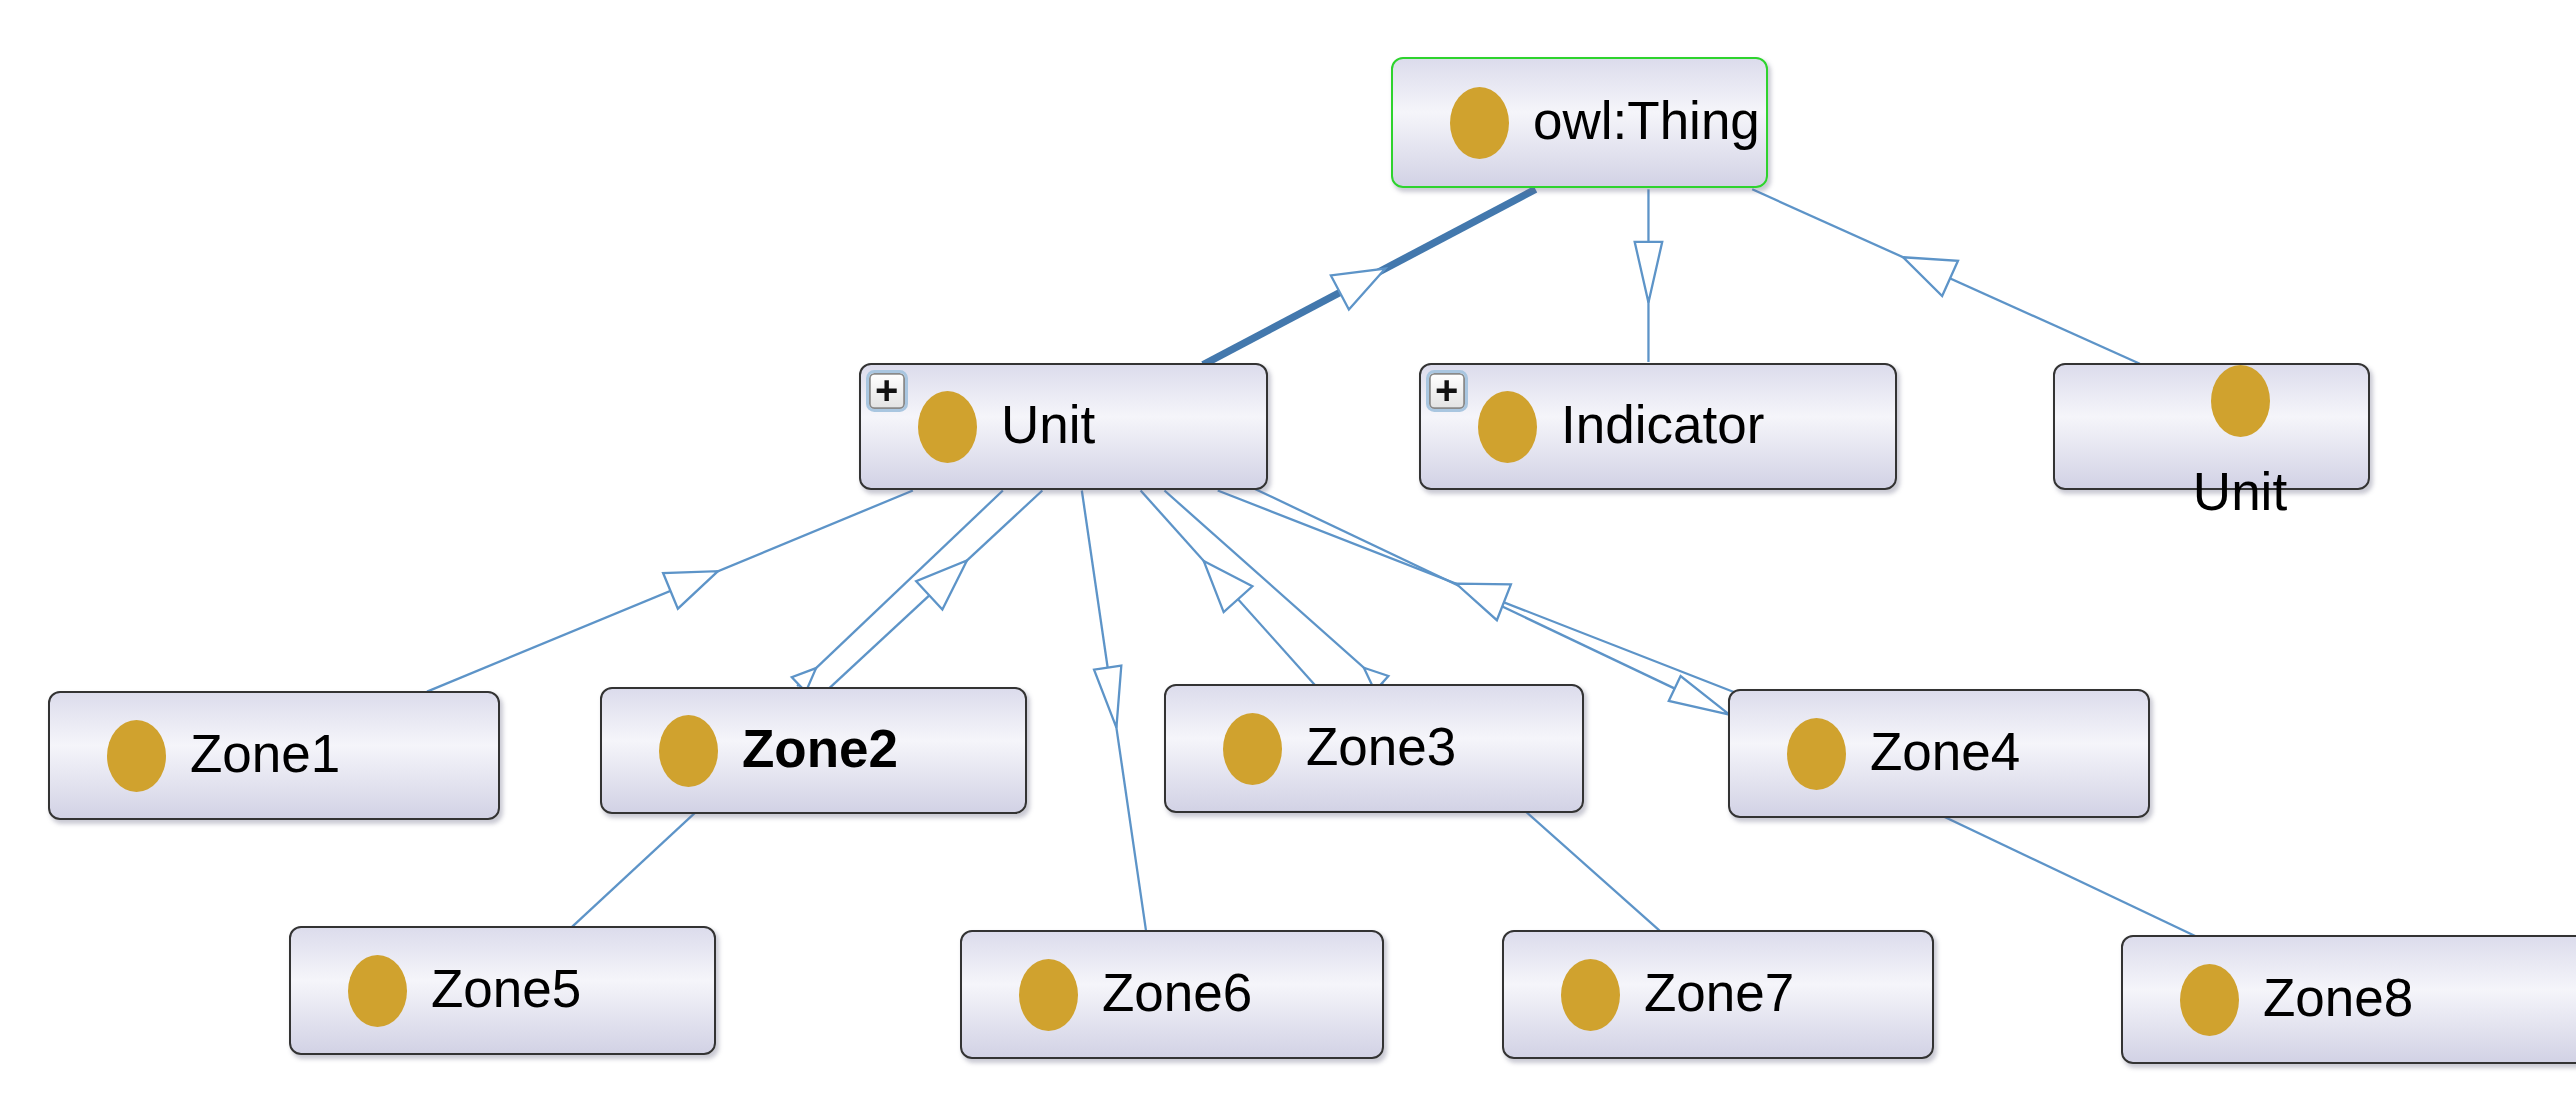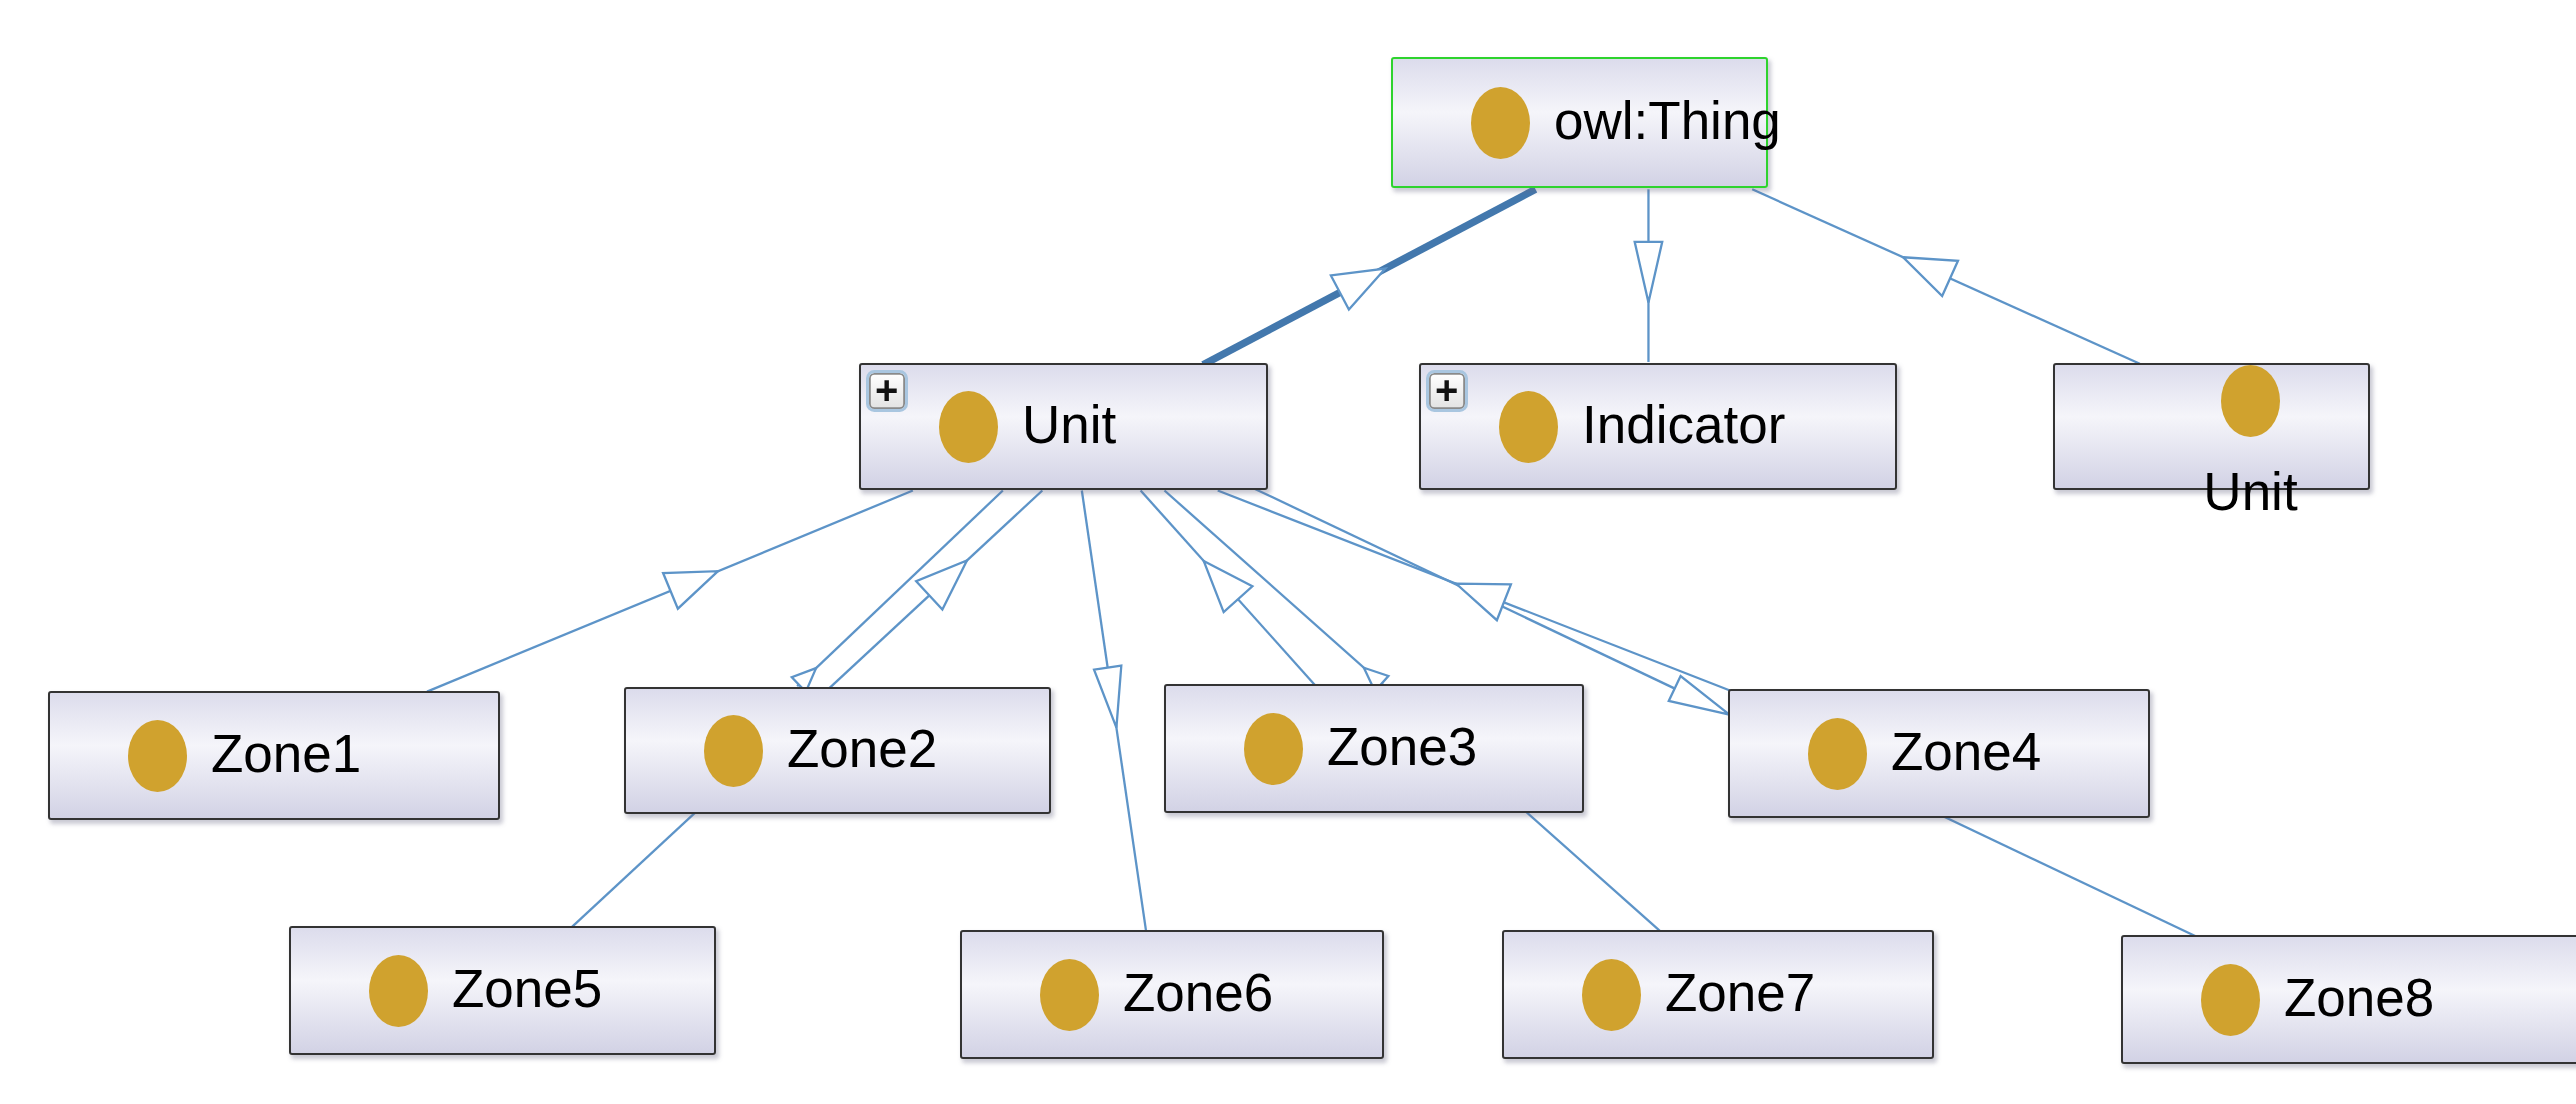--- a/index.html
+++ b/index.html
@@ -8,26 +8,26 @@
     width:2576px;height:1105px;
     background:#ffffff;
     overflow:hidden;
     font-family:"Liberation Sans", sans-serif;
   }
   .edge-layer{position:absolute;left:0;top:0;width:2576px;height:1105px;}
   .node{
     position:absolute;
     box-sizing:border-box;
     border:2.8px solid #333333;
-    border-radius:3px;
+    border-radius:12px;
     background:linear-gradient(180deg,#dcdcec 0%,#f5f5fa 42%,#d2d2e5 100%);
     box-shadow:2.8px 3.7px 4.6px rgba(100,100,130,0.35);
     display:flex;
     align-items:center;
-    padding-left:78px;
+    padding-left:57px;
     gap:24px;
     cursor:pointer;
   }
   .node.selected{
     border-color:#2ed32e;
   }
   .class-icon{
     flex:none;
     width:59px;height:72px;
     border-radius:50%;
@@ -108,21 +108,21 @@
   <div class="node" style="left: 2053px; top: 363px; width: 317px; height: 127px; flex-direction: column;">
     <span class="class-icon"></span>
     <span class="label">Unit</span>
   </div>
 
   <div class="node" style="left: 48px; top: 691px; width: 452px; height: 129px;">
     <span class="class-icon"></span>
     <span class="label">Zone1</span>
   </div>
 
-  <div class="node" style="left: 624px; top: 687px; width: 427px; height: 127px;">
+  <div class="node" style="left: 600px; top: 687px; width: 427px; height: 127px; font-weight: bold;">
     <span class="class-icon"></span>
     <span class="label">Zone2</span>
   </div>
 
   <div class="node" style="left: 1164px; top: 684px; width: 420px; height: 129px;">
     <span class="class-icon"></span>
     <span class="label">Zone3</span>
   </div>
 
   <div class="node" style="left: 1728px; top: 689px; width: 422px; height: 129px;">

